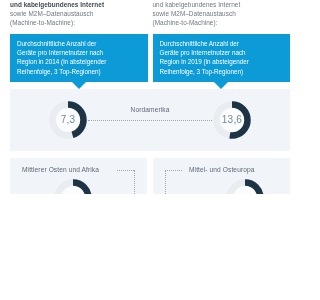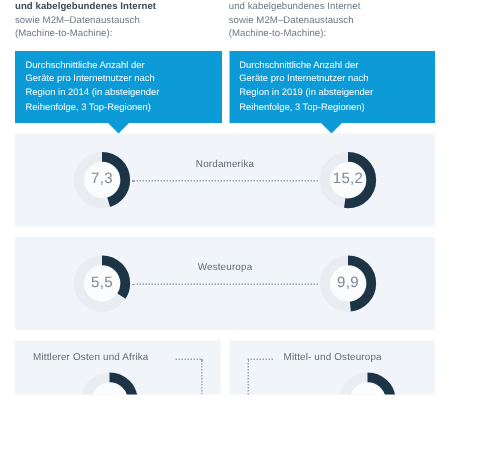--- a/index.html
+++ b/index.html
@@ -135,49 +135,25 @@
         </svg>
         <div class="val">7,3</div>
       </div>
 
       <div class="donut right">
         <svg viewBox="0 0 40 40">
           <circle cx="20" cy="20" r="15.5" fill="none" stroke="#e9ecf1" stroke-width="6.5"></circle>
           <circle class="arc" cx="20" cy="20" r="15.5" fill="none" stroke="#1d3346" stroke-width="6.5" transform="rotate(-90 20 20)" stroke-dasharray="50.64247357586746 97.38937226128358"></circle>
           <circle cx="20" cy="20" r="11.8" fill="#fbfcfd"></circle>
         </svg>
-        <div class="val">15,2</div>
+        <div class="val">13,6</div>
       </div>
     </div>
   </div>
 
-  <div class="row">
-    <div class="row-inner">
-      <div class="connector"></div>
-      <div class="row-label">Westeuropa</div>
-
-      <div class="donut left">
-        <svg viewBox="0 0 40 40">
-          <circle cx="20" cy="20" r="15.5" fill="none" stroke="#e9ecf1" stroke-width="6.5"></circle>
-          <circle class="arc" cx="20" cy="20" r="15.5" fill="none" stroke="#1d3346" stroke-width="6.5" transform="rotate(-90 20 20)" stroke-dasharray="33.11238656883642 97.38937226128358"></circle>
-          <circle cx="20" cy="20" r="11.8" fill="#fbfcfd"></circle>
-        </svg>
-        <div class="val">5,5</div>
-      </div>
-
-      <div class="donut right">
-        <svg viewBox="0 0 40 40">
-          <circle cx="20" cy="20" r="15.5" fill="none" stroke="#e9ecf1" stroke-width="6.5"></circle>
-          <circle class="arc" cx="20" cy="20" r="15.5" fill="none" stroke="#1d3346" stroke-width="6.5" transform="rotate(-90 20 20)" stroke-dasharray="46.74689868541612 97.38937226128358"></circle>
-          <circle cx="20" cy="20" r="11.8" fill="#fbfcfd"></circle>
-        </svg>
-        <div class="val">9,9</div>
-      </div>
-    </div>
-  </div>
 
   <div class="bottom">
     <div class="bpanel l">
       <div class="blabel">Mittlerer Osten und Afrika</div>
       <div class="bdots-h"></div>
       <div class="bdots-v"></div>
       <div class="bdonut">
         <svg viewBox="0 0 40 40">
           <circle cx="20" cy="20" r="15.5" fill="none" stroke="#e9ecf1" stroke-width="6.5"></circle>
           <circle class="arc" cx="20" cy="20" r="15.5" fill="none" stroke="#1d3346" stroke-width="6.5" transform="rotate(-90 20 20)" stroke-dasharray="29.216811678385074 97.38937226128358"></circle>

